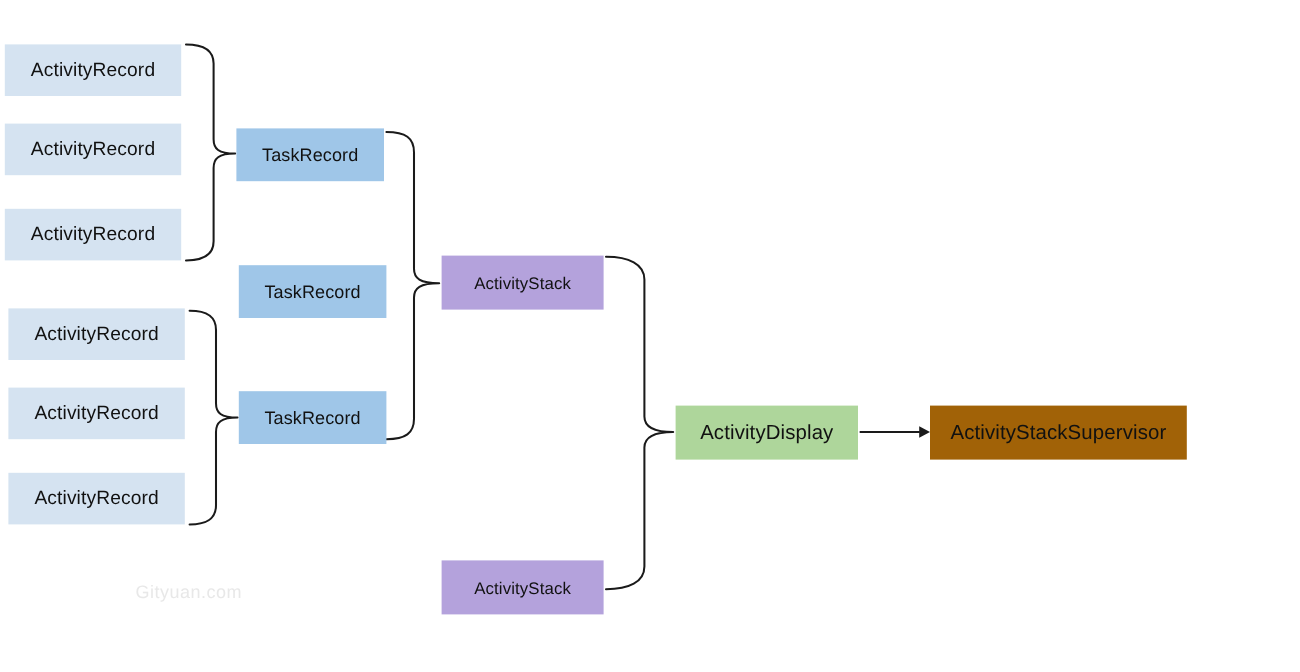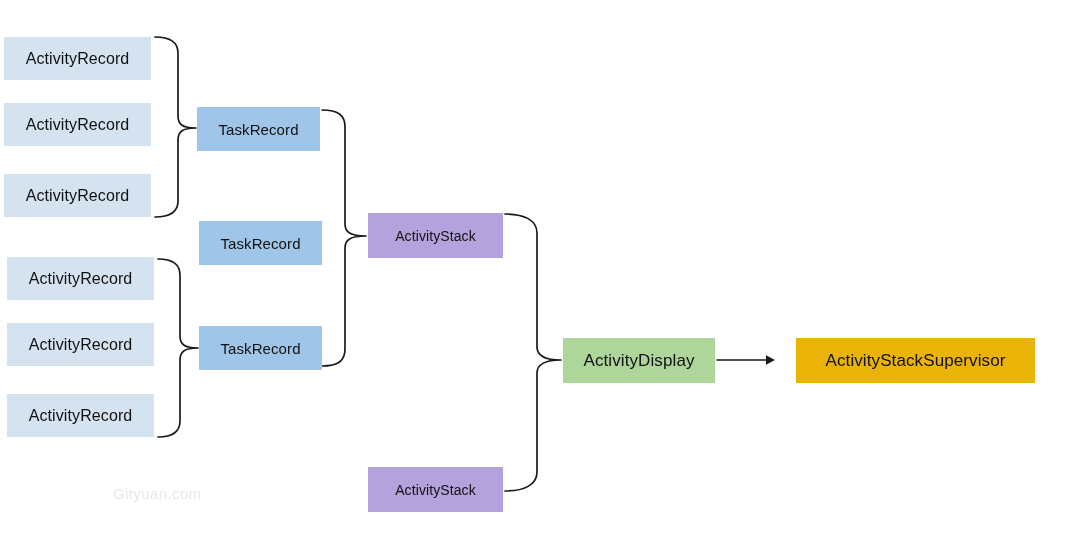--- a/index.html
+++ b/index.html
@@ -110,17 +110,17 @@
 
   <div class="node node-taskrecord" style="left:197px; top:107px; width:123px; height:44px; background:#9fc6e8;">TaskRecord</div>
   <div class="node node-taskrecord" style="left:199px; top:221px; width:123px; height:44px; background:#9fc6e8;">TaskRecord</div>
   <div class="node node-taskrecord" style="left:199px; top:326px; width:123px; height:44px; background:#9fc6e8;">TaskRecord</div>
 
   <div class="node node-activitystack" style="left:368px; top:213px; width:135px; height:45px; background:#b4a2dc;">ActivityStack</div>
   <div class="node node-activitystack" style="left:368px; top:467px; width:135px; height:45px; background:#b4a2dc;">ActivityStack</div>
 
   <div class="node node-activitydisplay" style="left:563px; top:338px; width:152px; height:45px; background:#aed69b;">ActivityDisplay</div>
 
-  <div class="node node-supervisor" style="left:796px; top:338px; width:239px; height:45px; background:#eab308;">ActivityStackSupervisor</div>
+  <div class="node node-supervisor" style="left:775px; top:338px; width:214px; height:45px; background:#a16207;">ActivityStackSupervisor</div>
 
   <div class="watermark" style="left:113px; top:485px;">Gityuan.com</div>
 
 </div>
 
 </body></html>

